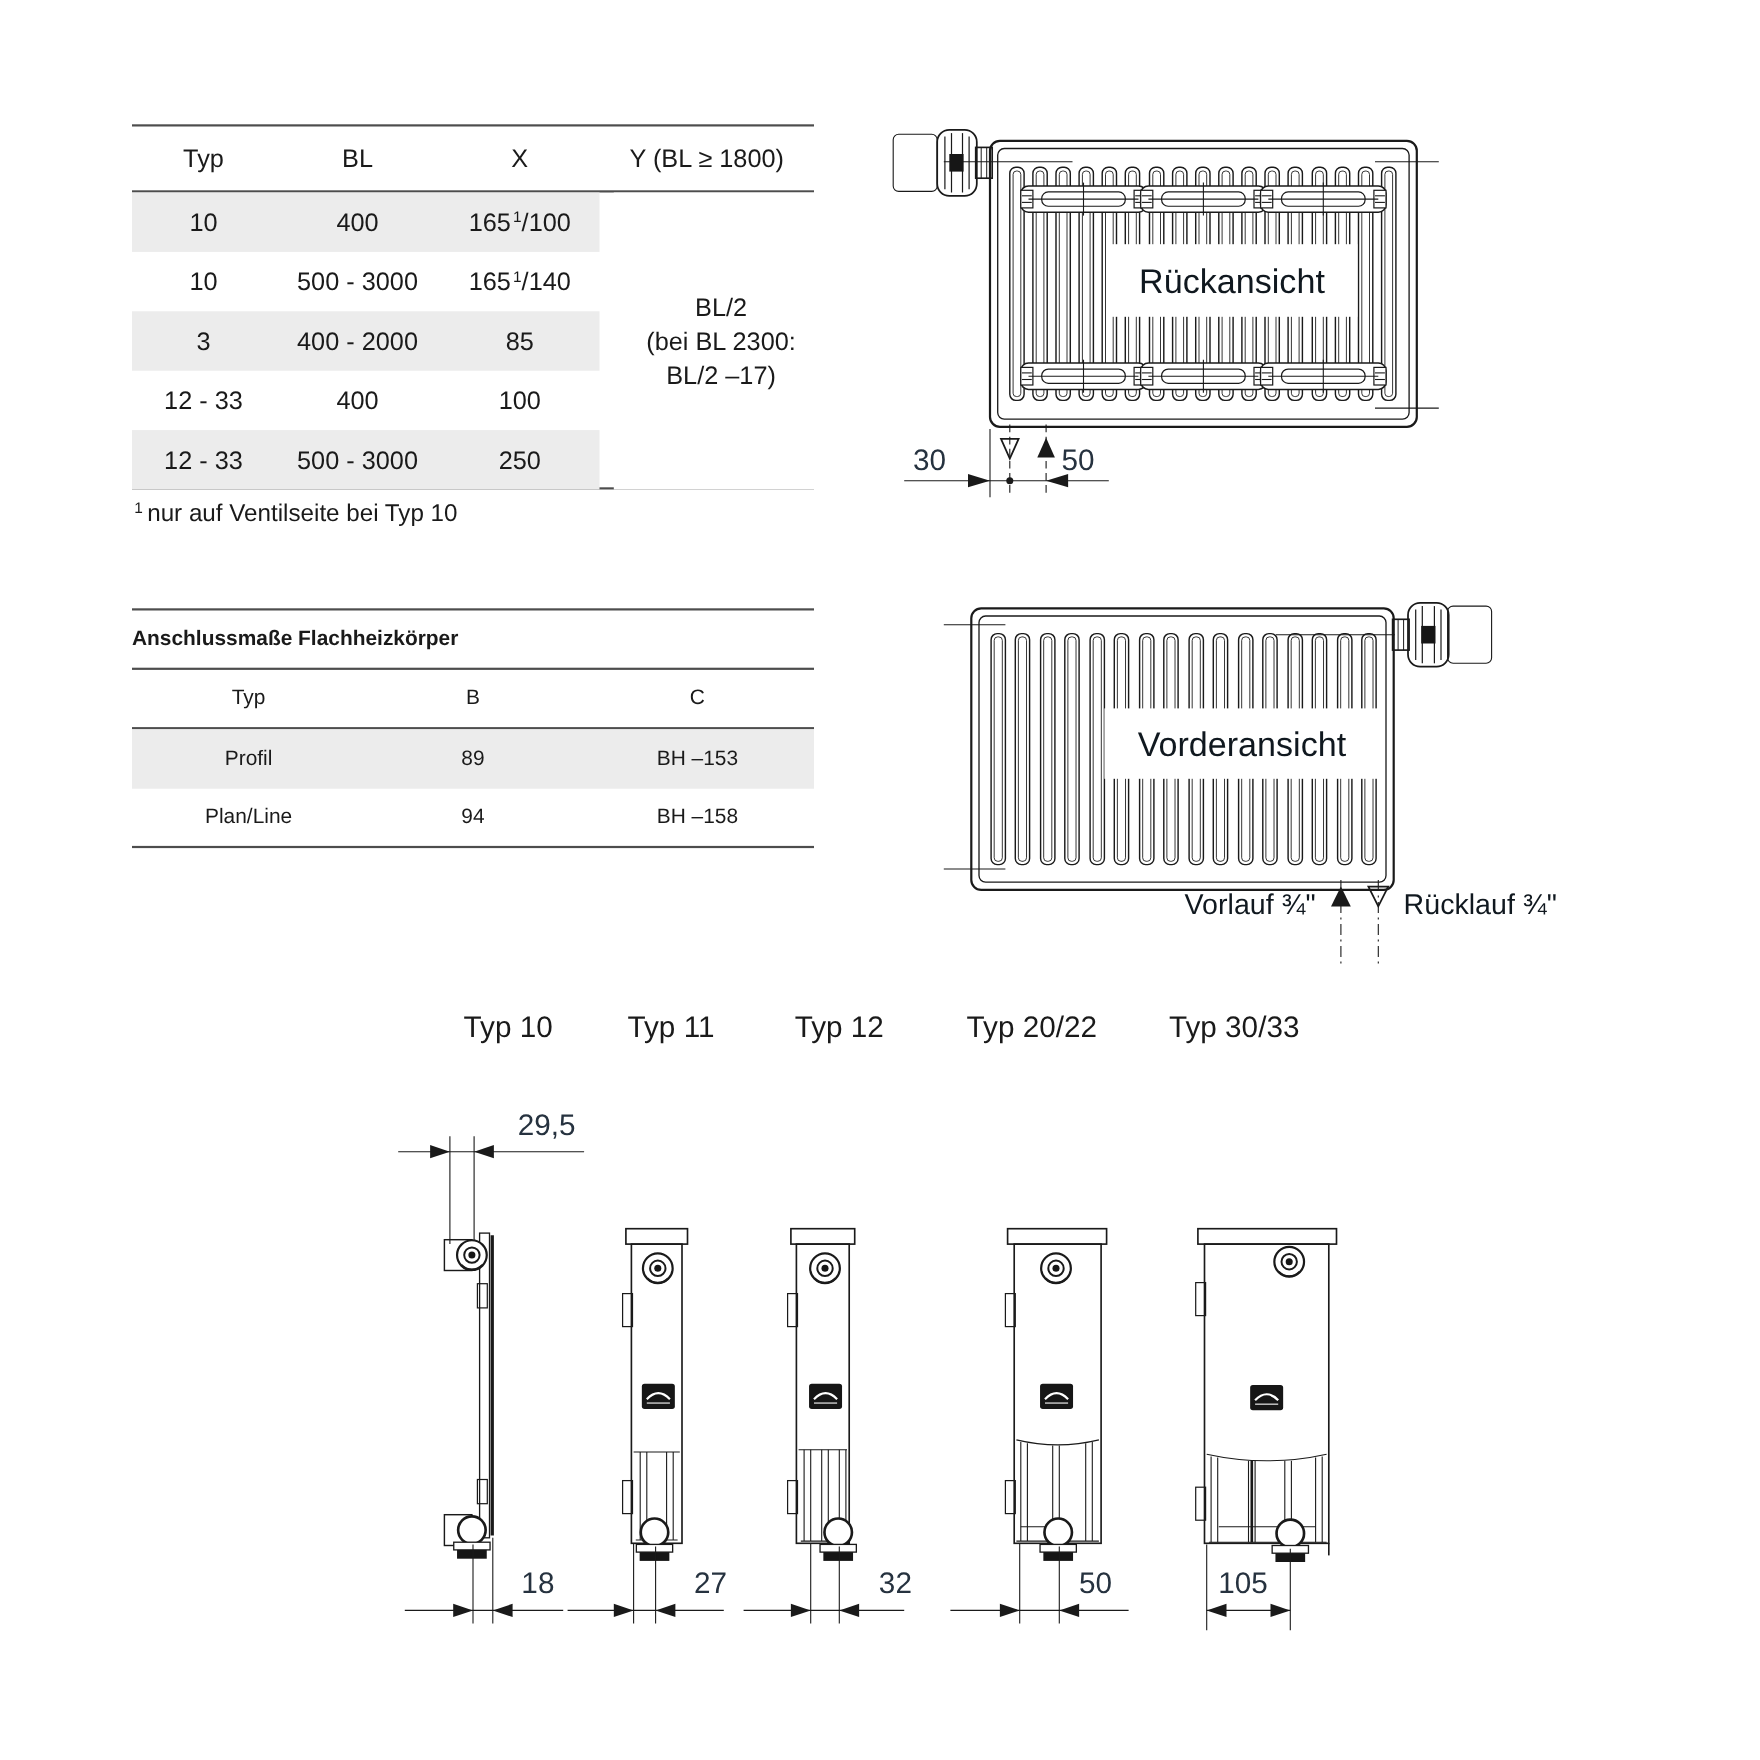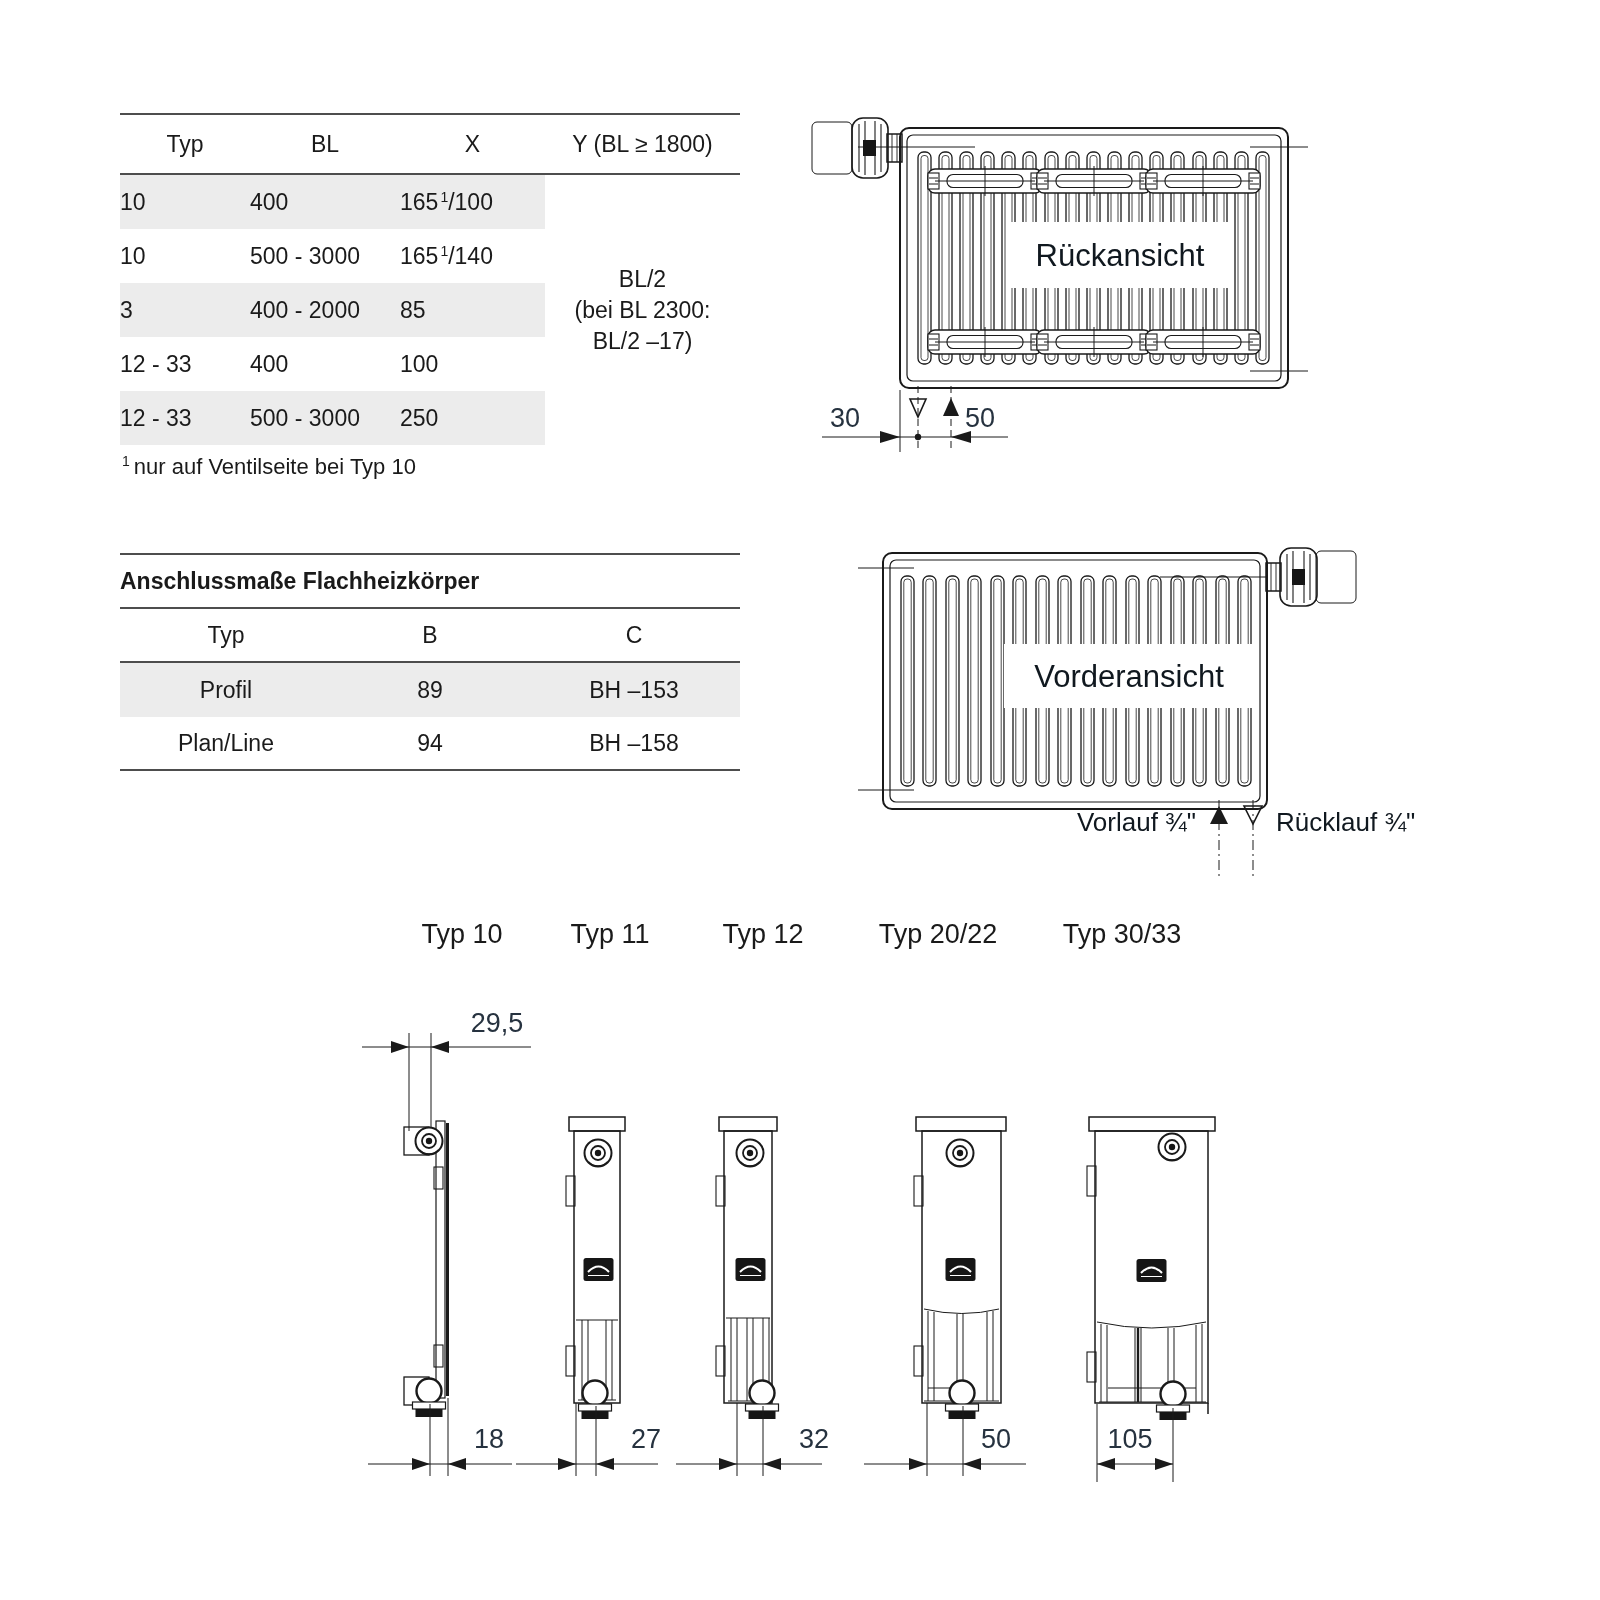--- a/index.html
+++ b/index.html
@@ -7,31 +7,31 @@
   body { font-family:"Liberation Sans", sans-serif; color:#1a1a1a; }
   .page { position:relative; width:1600px; height:1600px; background:#fff; overflow:hidden; }
 
   
   .t1 { position:absolute; left:120px; top:113px; width:620px; font-size:23px; }
   .t1-header { height:62px; border-top:2px solid #4d4d4d; border-bottom:2px solid #4d4d4d;
                display:grid; grid-template-columns:130px 150px 145px 195px; align-items:center; }
   .t1-header div { text-align:center; }
   .t1-body { position:relative; height:270px; border-bottom:2px solid #4d4d4d; }
   .t1-row { height:54px; width:425px; display:grid; grid-template-columns:130px 150px 145px; align-items:center; }
-  .t1-row div { }
+  .t1-row div { text-align:center; }
   .shade { background:#ececec; }
-  .ycell { position:absolute; left:425px; top:0; width:195px; height:270px;
+  .ycell { position:absolute; left:438px; top:0; width:195px; height:270px;
            display:flex; flex-direction:column; justify-content:center; align-items:center;
            text-align:center; line-height:31px; background:#fff; }
   sup.s { font-size:14px; vertical-align:8px; margin-left:2px; }
   .fnote { position:absolute; left:120px; top:453px; font-size:22px;text-align:center; }
   .fnote .s { margin-right:4px; }
 
   
-  .t2 { position:absolute; left:120px; top:553px; width:620px; font-size:23px; }
+  .t2 { position:absolute; left:120px; top:553px; width:620px; font-size:19px; }
   .t2-title { height:56px; border-top:2px solid #4d4d4d; border-bottom:2px solid #4d4d4d;
               display:flex; align-items:center; font-weight:bold; }
   .t2-header { height:54px; border-bottom:2px solid #4d4d4d;
                display:grid; grid-template-columns:212px 196px 212px; align-items:center; }
   .t2-header div { text-align:center; }
   .t2-row { height:54px; display:grid; grid-template-columns:212px 196px 212px; align-items:center; }
   .t2-row div { text-align:center; }
   .t2-row.last { border-bottom:2px solid #4d4d4d; }
 
   

